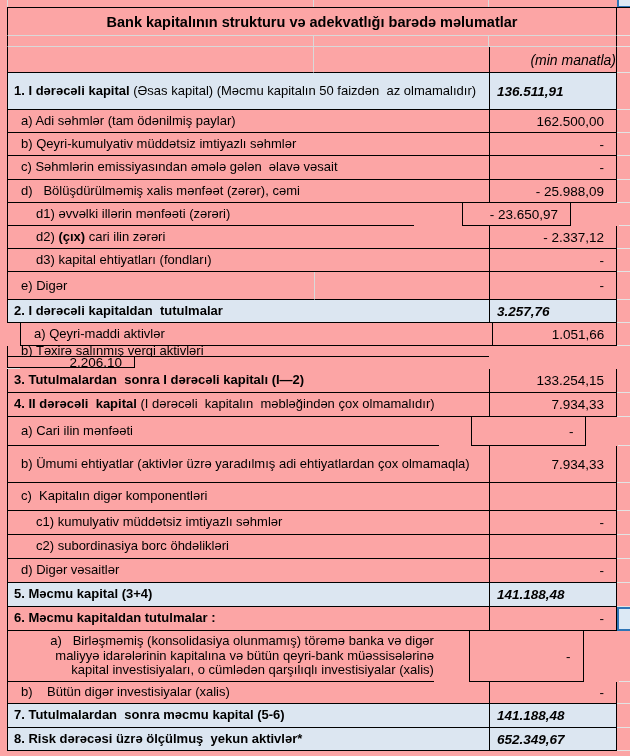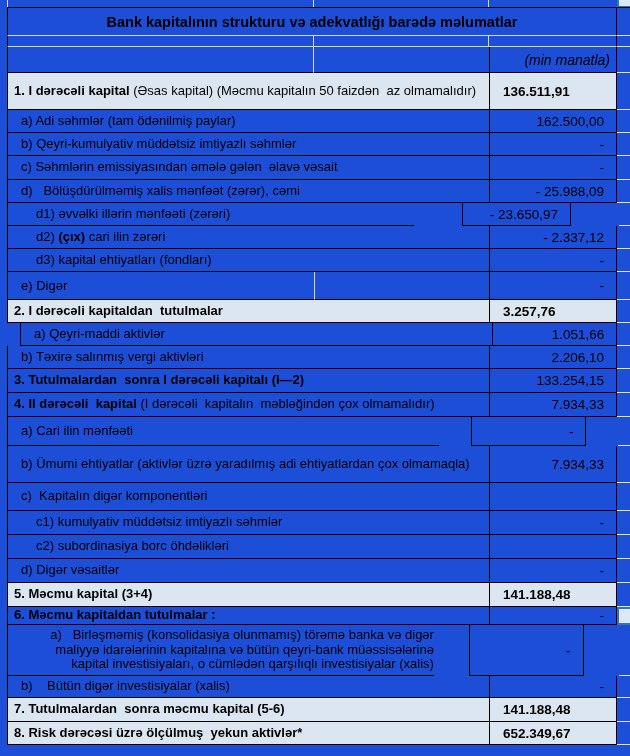--- a/index.html
+++ b/index.html
@@ -1,47 +1,47 @@
 <!DOCTYPE html>
 <html style="--band: #dce6f1; --grid: #d9d9d9; --tb: #000000; --selbd: #2e75b6; --selfill: #dce9f5;"><head>
 <meta charset="utf-8">
 <style>
   html,body{margin:0;padding:0;background:#fff;}
   .sheet{
-    position:relative;width:630px;height:756px;background:#1d4ed8;overflow:hidden;
+    position:relative;width:630px;height:756px;background:#fca5a5;overflow:hidden;
     font-family:"Liberation Sans",sans-serif;color:#000;
   }
   .grid{position:absolute;left:7px;top:0;width:623px;}
   .hrow,.trow{display:flex;box-sizing:border-box;}
   .cell{box-sizing:border-box;display:flex;align-items:center;overflow:hidden;}
   
   .strip{height:7px;}
   .strip .c1{width:307px;border-left:1px solid var(--grid,#d9d9d9);border-right:1px solid var(--grid,#d9d9d9);}
   .strip .c2{width:175px;border-right:1px solid var(--grid,#d9d9d9);}
   .strip .c3{width:128px;}
   .strip .mar{width:13px;background:var(--selfill,#dce9f5);border-left:2px solid var(--selbd,#2e75b6);border-bottom:1px solid var(--selbd,#2e75b6);}
   .titlerow{height:29px;border-top:1px solid var(--tb,#000);}
   .titlerow .tcell{width:610px;border-left:1px solid var(--tb,#000);border-right:1px solid var(--tb,#000);border-bottom:1px solid var(--grid,#d9d9d9);justify-content:center;font-weight:bold;font-size:14.5px;}
   .emptyrow{height:11px;}
   .emptyrow .c1{width:307px;border-left:1px solid var(--tb,#000);border-right:1px solid var(--grid,#d9d9d9);border-bottom:1px solid var(--grid,#d9d9d9);}
   .emptyrow .c2{width:175px;border-right:1px solid var(--grid,#d9d9d9);border-bottom:1px solid var(--grid,#d9d9d9);}
   .emptyrow .c3{width:128px;border-right:1px solid var(--tb,#000);border-bottom:1px solid var(--grid,#d9d9d9);}
   .unitrow{height:26px;}
   .unitrow .c1{width:307px;border-left:1px solid var(--tb,#000);border-right:1px solid var(--grid,#d9d9d9);border-bottom:1px solid var(--tb,#000);}
   .unitrow .c2{width:175px;border-bottom:1px solid var(--tb,#000);}
-  .unitrow .val{width:128px;border-left:1px solid var(--tb,#000);border-right:1px solid var(--tb,#000);border-bottom:1px solid var(--tb,#000);justify-content:flex-end;padding-right:6px;font-style:italic;font-size:14px;}
+  .unitrow .val{width:128px;border-left:1px solid var(--tb,#000);border-right:1px solid var(--tb,#000);border-bottom:1px solid var(--tb,#000);justify-content:flex-end;font-style:italic;font-size:14px;}
   .mar{width:13px;border-bottom:1px solid #e3e3e3;}
   
   .lbl{width:482px;border-left:1px solid var(--tb,#000);border-bottom:1px solid var(--tb,#000);font-size:13px;line-height:1.15;text-align:right;}
   .lbl .txt{white-space:pre-wrap;}
   .lbl2a{width:307px;border-left:1px solid var(--tb,#000);border-bottom:1px solid var(--tb,#000);font-size:13px;}
   .lbl2b{width:175px;border-left:1px solid var(--grid,#d9d9d9);border-bottom:1px solid var(--tb,#000);}
   .val{width:128px;border-left:1px solid var(--tb,#000);border-right:1px solid var(--tb,#000);border-bottom:1px solid var(--tb,#000);font-size:13.5px;}
   .val.right{justify-content:flex-end;padding-right:12px;}
-  .val.left{justify-content:flex-start;padding-left:13px;}
+  .val.left{justify-content:flex-start;padding-left:7px;font-style:italic;}
   .band .lbl,.band .lbl2a,.band .lbl2b,.band .val{background:var(--band,#dce6f1);}
   .vb{font-weight:bold;}
   .b{font-weight:bold;}
   .ind0{padding-left:6px;}
   .ind1{padding-left:13px;}
   .ind2{padding-left:28px;}
   .mar.sel{background:var(--selfill,#dce9f5);border:2px solid var(--selbd,#2e75b6);border-right:none;border-bottom:2px solid var(--selbd,#2e75b6);}
   .bottomstrip{height:5px;}
 </style>
 </head>
@@ -148,21 +148,21 @@
           <div class="cell val left vb">3.257,76</div>
           <div class="cell mar"></div>
         </div>
         <div class="trow" style="height: 23px; padding-left: 13px;">
           <div class="cell lbl ind1">
             <span class="txt"><span>a) Qeyri-maddi aktivlər</span></span>
           </div>
           <div class="cell val right">1.051,66</div>
           <div class="cell mar"></div>
         </div>
-        <div class="trow" style="height: 23px;">
+        <div class="trow" style="height: 23px; flex-direction: column;">
           <div class="cell lbl ind1">
             <span class="txt"><span>b) Təxirə salınmış vergi aktivləri</span></span>
           </div>
           <div class="cell val right">2.206,10</div>
           <div class="cell mar"></div>
         </div>
         <div class="trow" style="height: 24px;">
           <div class="cell lbl ind0">
             <span class="txt"><span class="b">3. Tutulmalardan  sonra I dərəcəli kapitalı (I—2)</span></span>
           </div>
@@ -218,21 +218,21 @@
           <div class="cell val right">-</div>
           <div class="cell mar"></div>
         </div>
         <div class="trow band" style="height: 24px;">
           <div class="cell lbl ind0">
             <span class="txt"><span class="b">5. Məcmu kapital (3+4)</span></span>
           </div>
           <div class="cell val left vb">141.188,48</div>
           <div class="cell mar"></div>
         </div>
-        <div class="trow" style="height: 18px;">
+        <div class="trow" style="height: 24px;">
           <div class="cell lbl ind0">
             <span class="txt"><span class="b">6. Məcmu kapitaldan tutulmalar :</span></span>
           </div>
           <div class="cell val right">-</div>
           <div class="cell mar sel"></div>
         </div>
         <div class="trow" style="height: 51px; gap: 35px;">
           <div class="cell lbl ind1">
             <span class="txt"><span>a)   Birləşməmiş (konsolidasiya olunmamış) törəmə banka və digər maliyyə idarələrinin kapitalına və bütün qeyri-bank müəssisələrinə kapital investisiyaları, o cümlədən qarşılıqlı investisiyalar (xalis)</span></span>
           </div>

